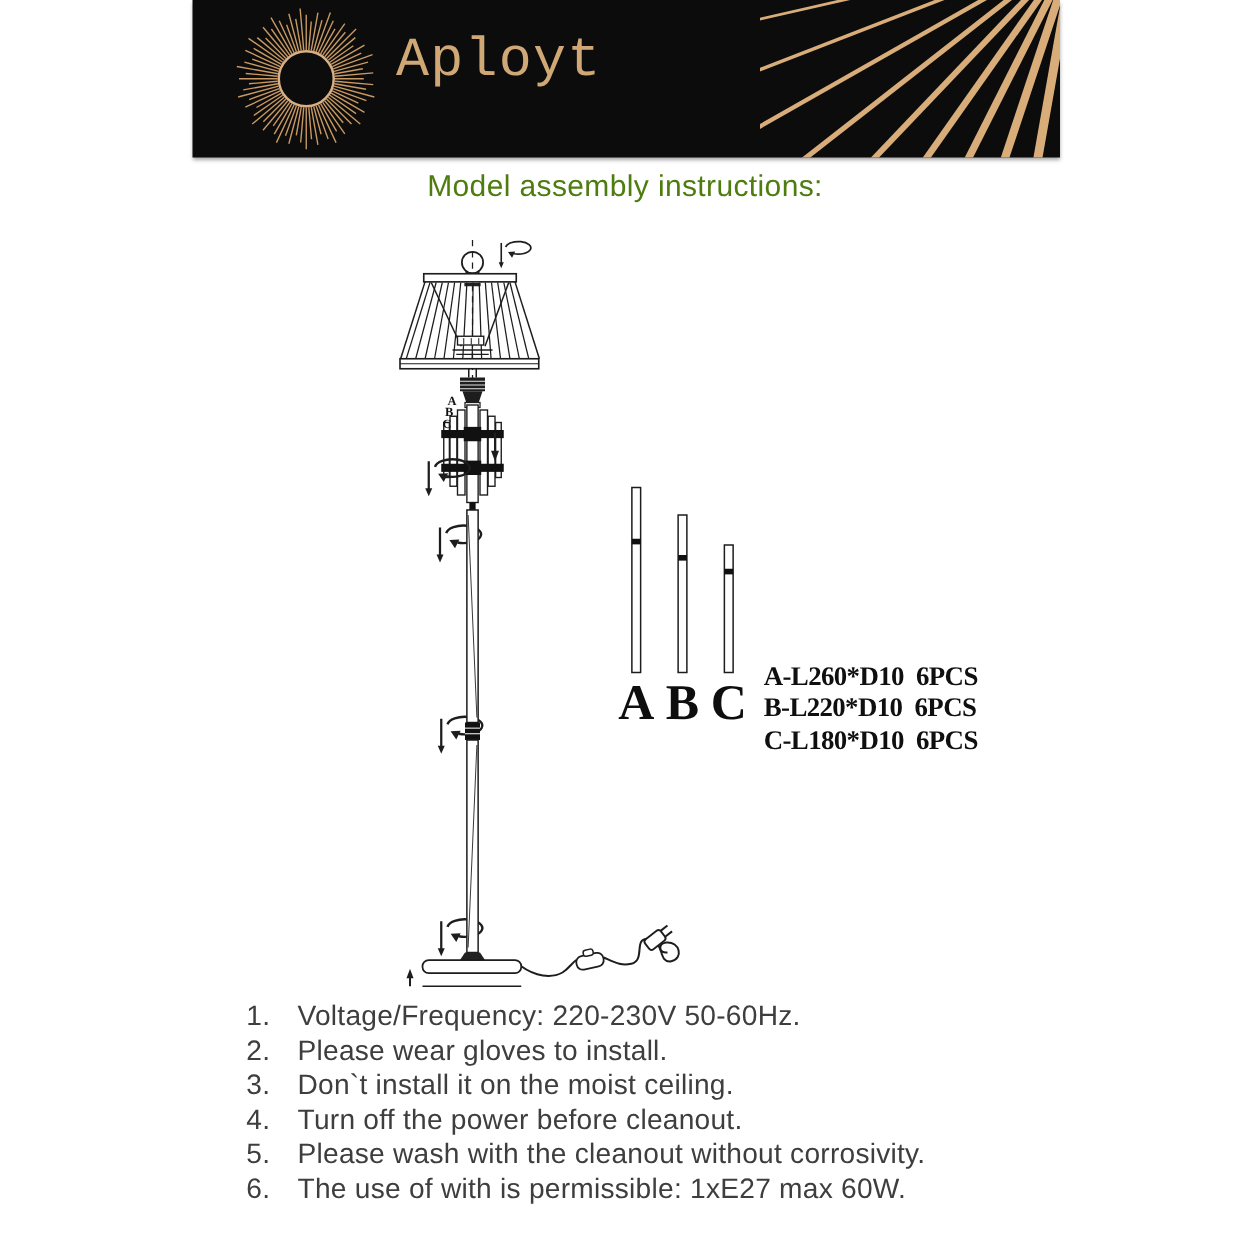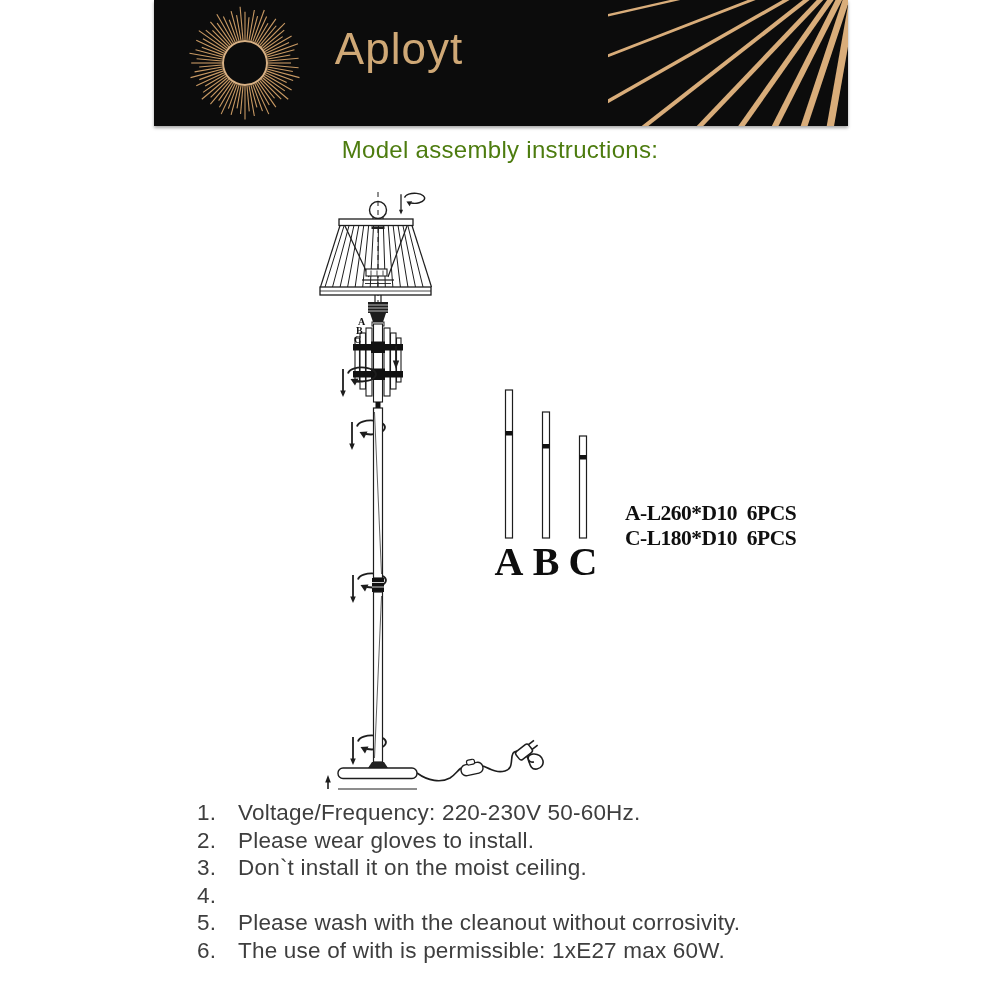--- a/index.html
+++ b/index.html
@@ -5,32 +5,32 @@
   html,body{margin:0;padding:0;background:#ffffff;}
   .page{position:relative;width:1000px;height:1000px;background:#fff;overflow:hidden;
         font-family:"Liberation Sans",sans-serif;color:#3e3e3e;}
   
   .band{position:absolute;left:154px;top:0;width:694px;height:126px;background:#0c0c0c;
         box-shadow:0 2px 3px rgba(0,0,0,.35);}
   .band svg{position:absolute;}
   #sunburst{left:31px;top:3px;}
   #corner-rays{right:0;top:0;}
   .brand{position:absolute;left:150px;top:24px;width:190px;text-align:center;
-         font-family:Liberation Sans, sans-serif;font-weight:400;font-size:44px;
+         font-family:Liberation Mono, monospace;font-weight:400;font-size:44px;
          color:#cfa876;letter-spacing:1px;}
   
   .title-block{position:absolute;left:0;top:136px;width:1000px;text-align:center;
                font-size:24px;line-height:28px;color:#4d7c0f;letter-spacing:.3px;}
   
   .diagram-svg{position:absolute;left:0;top:0;width:1000px;height:1000px;}
   .cluster-label{position:absolute;font-family:"Liberation Serif",serif;font-weight:700;
                  font-size:10px;color:#111;line-height:10px;}
   .rod-label{position:absolute;width:42px;text-align:center;top:538px;
              font-family:"Liberation Serif",serif;font-weight:700;font-size:40px;color:#0e0e0e;}
-  .spec-block{position:absolute;left:611px;top:501px;margin-left:14px;}
+  .spec-block{position:absolute;left:611px;top:529px;}
   .spec-line{font-family:"Liberation Serif",serif;font-weight:700;font-size:21.5px;
              line-height:25.4px;letter-spacing:-0.5px;white-space:pre;color:#0f0f0f;}
   
   .instructions{position:absolute;left:197px;top:799px;margin:0;padding:0;list-style:none;}
   .ins-row{display:flex;line-height:27.6px;font-size:22.5px;color:#3e3e3e;letter-spacing:.2px;}
   .ins-num{width:41px;flex:0 0 41px;}
 </style>
 </head>
 <body>
 
@@ -270,38 +270,40 @@
   <span class="cluster-label" style="left:358px;top:317px">A</span>
   <span class="cluster-label" style="left:356px;top:326px">B</span>
   <span class="cluster-label" style="left:354px;top:335px">C</span>
 
   <div class="rod-label" style="left:488px">A</div>
   <div class="rod-label" style="left:525px">B</div>
   <div class="rod-label" style="left:562px">C</div>
 
   <div class="spec-block">
     <div class="spec-line">A-L260*D10  6PCS</div>
+    <div class="spec-line">B-L220*D10  6PCS</div>
     <div class="spec-line">C-L180*D10  6PCS</div>
   </div>
 
   <ol class="instructions">
     <li class="ins-row">
       <span class="ins-num">1.</span>
       <span class="ins-text">Voltage/Frequency: 220-230V 50-60Hz.</span>
     </li>
     <li class="ins-row">
       <span class="ins-num">2.</span>
       <span class="ins-text">Please wear gloves to install.</span>
     </li>
     <li class="ins-row">
       <span class="ins-num">3.</span>
       <span class="ins-text">Don`t install it on the moist ceiling.</span>
     </li>
     <li class="ins-row">
       <span class="ins-num">4.</span>
+      <span class="ins-text">Turn off the power before cleanout.</span>
     </li>
     <li class="ins-row">
       <span class="ins-num">5.</span>
       <span class="ins-text">Please wash with the cleanout without corrosivity.</span>
     </li>
     <li class="ins-row">
       <span class="ins-num">6.</span>
       <span class="ins-text">The use of with is permissible: 1xE27 max 60W.</span>
     </li>
   </ol>

